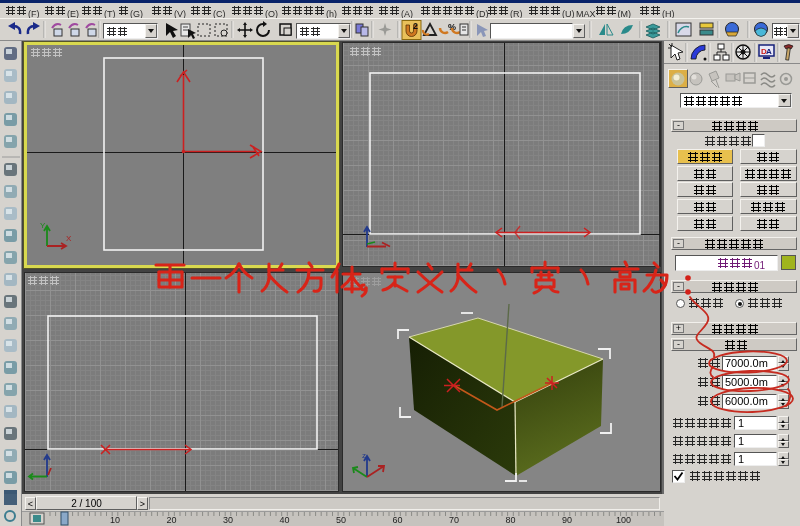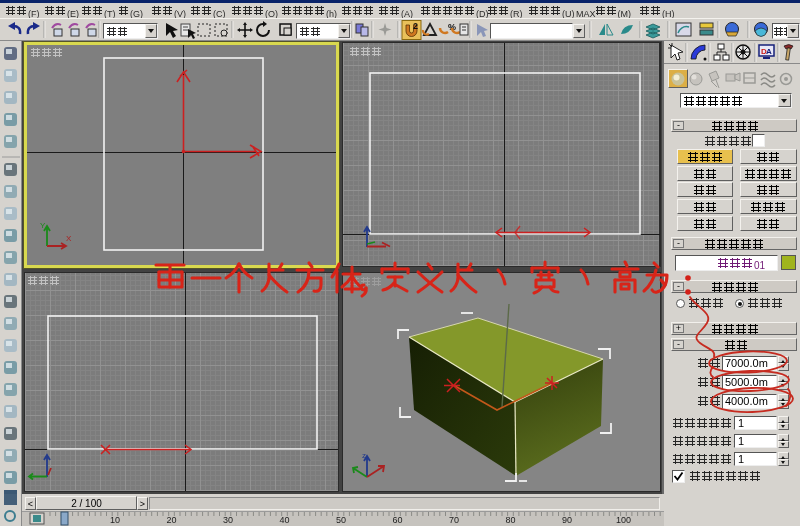--- a/index.html
+++ b/index.html
@@ -279,21 +279,21 @@
 <div class="btn" style="left:778px;top:363px;width:11px;height:8px"></div>
 <div class="a" style="left:781px;top:358px;border:2.5px solid transparent;border-bottom:3.5px solid #111"></div>
 <div class="a" style="left:781px;top:365px;border:2.5px solid transparent;border-top:3.5px solid #111"></div>
 <span class="fx" style="left:698px;top:377px;color:#141414;opacity:0.9"><i class="g" style="width:10px;height:10px;margin-right:2px"></i><i class="g" style="width:10px;height:10px;margin-right:2px"></i><b style="font-size:10px;font-weight:normal;position:relative;top:-2px">:</b></span>
 <div class="fld" style="left:722px;top:375px;width:55px;height:15px;font-size:11px;padding-left:2px;line-height:13px">5000.0m</div>
 <div class="btn" style="left:778px;top:375px;width:11px;height:7px"></div>
 <div class="btn" style="left:778px;top:382px;width:11px;height:8px"></div>
 <div class="a" style="left:781px;top:377px;border:2.5px solid transparent;border-bottom:3.5px solid #111"></div>
 <div class="a" style="left:781px;top:384px;border:2.5px solid transparent;border-top:3.5px solid #111"></div>
 <span class="fx" style="left:698px;top:396px;color:#141414;opacity:0.9"><i class="g" style="width:10px;height:10px;margin-right:2px"></i><i class="g" style="width:10px;height:10px;margin-right:2px"></i><b style="font-size:10px;font-weight:normal;position:relative;top:-2px">:</b></span>
-<div class="fld" style="left:722px;top:394px;width:55px;height:15px;font-size:11px;padding-left:2px;line-height:13px">4000.0m</div>
+<div class="fld" style="left:722px;top:394px;width:55px;height:15px;font-size:11px;padding-left:2px;line-height:13px">6000.0m</div>
 <div class="btn" style="left:778px;top:394px;width:11px;height:7px"></div>
 <div class="btn" style="left:778px;top:401px;width:11px;height:8px"></div>
 <div class="a" style="left:781px;top:396px;border:2.5px solid transparent;border-bottom:3.5px solid #111"></div>
 <div class="a" style="left:781px;top:403px;border:2.5px solid transparent;border-top:3.5px solid #111"></div>
 <span class="fx" style="left:673px;top:418px;color:#141414;opacity:0.9"><i class="g" style="width:10px;height:10px;margin-right:2px"></i><i class="g" style="width:10px;height:10px;margin-right:2px"></i><i class="g" style="width:10px;height:10px;margin-right:2px"></i><i class="g" style="width:10px;height:10px;margin-right:2px"></i><i class="g" style="width:10px;height:10px;margin-right:2px"></i><b style="font-size:10px;font-weight:normal;position:relative;top:-2px">:</b></span>
 <div class="fld" style="left:734px;top:416px;width:43px;height:14px;font-size:11px;padding-left:3px;line-height:12px">1</div>
 <div class="btn" style="left:778px;top:416px;width:11px;height:7px"></div>
 <div class="btn" style="left:778px;top:423px;width:11px;height:7px"></div>
 <div class="a" style="left:781px;top:418px;border:2.5px solid transparent;border-bottom:3.5px solid #111"></div>
 <div class="a" style="left:781px;top:425px;border:2.5px solid transparent;border-top:3.5px solid #111"></div>

